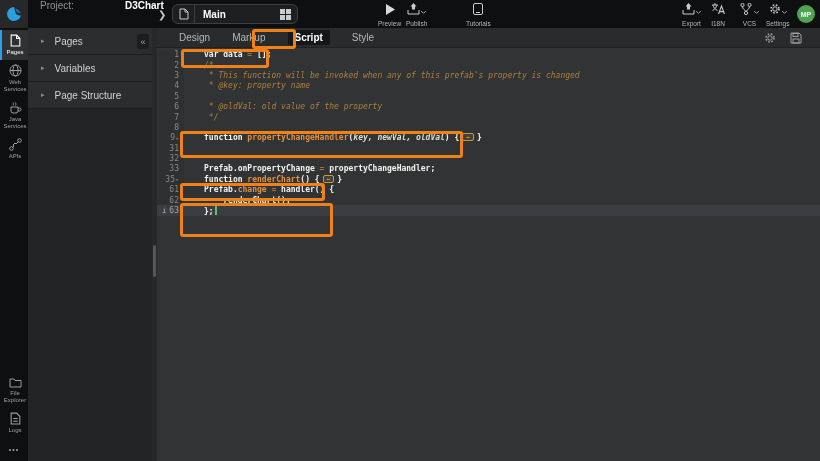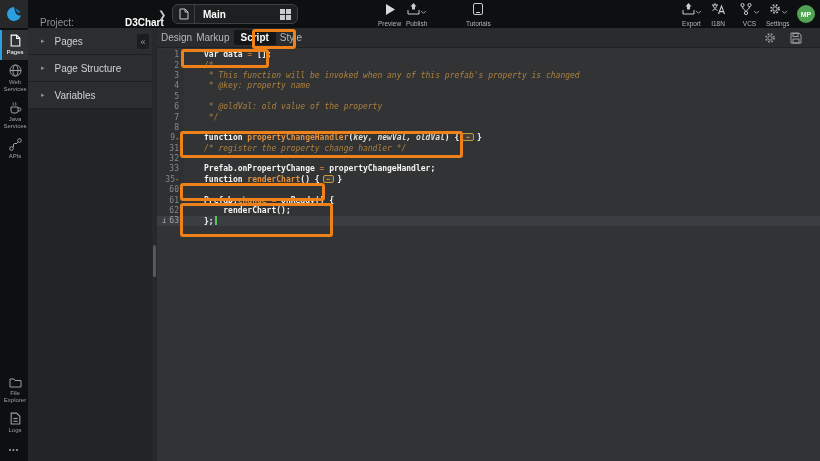--- a/index.html
+++ b/index.html
@@ -2,21 +2,21 @@
 <html><head>
 <meta charset="utf-8">
 <style>
   * { margin:0; padding:0; box-sizing:border-box; }
   body { background:#000; font-family:"Liberation Sans", sans-serif; }
   .app { position:relative; width:820px; height:461px; background:#313335; overflow:hidden; }
 
   
   .topbar { position:absolute; left:0; top:0; width:820px; height:28px; background:#0d0f10; z-index:5; }
   .logo-cell { position:absolute; left:0; top:0; width:28px; height:28px; background:#26282a; display:flex; align-items:center; justify-content:center; }
-  .breadcrumb { position:absolute; left:40px; top:0; height:28px; display:flex; align-items:flex-end; font-size:10px; }
+  .breadcrumb { position:absolute; left:40px; top:0; height:28px; display:flex; align-items:flex-start; font-size:10px; }
   .breadcrumb .plabel { color:#8f9396; margin-right:4px; }
   .breadcrumb .pname { color:#ffffff; font-weight:bold;padding-left:47px; }
   .bc-chevron { position:absolute; left:158px; top:0; height:28px; display:flex; align-items:center; color:#c7cacc; font-size:10px; }
   .main-tab { position:absolute; left:172px; top:4px; width:126px; height:20px; background:#1d1f21; border:1px solid #3d4043; border-radius:6px; display:flex; align-items:center; }
   .main-tab .ficon { width:22px; height:100%; display:flex; align-items:center; justify-content:center; border-right:1px solid #3d4043; }
   .main-tab .mlabel { color:#ffffff; font-size:10px; font-weight:bold; margin-left:8px; flex:1; }
   .main-tab .grid { margin-right:6px; display:flex; }
   .tb-item { position:absolute; top:2px; height:25px; display:flex; flex-direction:column; align-items:center; justify-content:space-between; color:#c6c9cb; }
   .tb-item .ic { height:13px; display:flex; align-items:flex-end; gap:1px; }
   .tb-item .lbl { font-size:6.5px; color:#b4b8ba; white-space:nowrap; }
@@ -37,21 +37,21 @@
   .acc-row { position:relative; height:27px; background:#2b2d2e; border-bottom:1px solid #1d1f20; display:flex; align-items:center; }
   .acc-row .tri { color:#8a8f92; font-size:7px; margin-left:13px; }
   .acc-row .alabel { color:#d0d3d5; font-size:10px; margin-left:10px; }
   .collapse-btn { position:absolute; right:3px; top:6px; width:12px; height:15px; background:#1b1d1e; border-radius:2px; color:#9fa4a7; font-size:9px; display:flex; align-items:center; justify-content:center; }
   .panel-scroll { position:absolute; left:152px; top:28px; width:5px; height:433px; background:#26282a; z-index:3; }
   .panel-scroll .thumb { position:absolute; left:1px; top:217px; width:3px; height:32px; background:#55585b; border-radius:2px; }
 
   
   .editor { position:absolute; left:157px; top:28px; width:663px; height:433px; background:#313335; }
   .edit-tabbar { position:absolute; left:0; top:0; width:663px; height:20px; background:#292b2d; border-bottom:1px solid #1f2122; display:flex; align-items:center; }
-  .etab { color:#b4b8ba; font-size:10px; margin-left:4px; }
+  .etab { color:#b4b8ba; font-size:10px; margin-left:22px; }
   .etab.active { background:#141617; color:#ffffff; font-weight:bold; padding:2px 7px; border-radius:2px; }
   .tabbar-icons { position:absolute; right:18px; top:0; height:20px; display:flex; align-items:center; gap:14px; color:#9da1a4; }
 
   
   .code-area { position:absolute; left:0; top:20px; width:663px; height:413px; background:#313335; }
   .code-lines { position:absolute; left:0; top:1.5px; width:663px; font-family:"DejaVu Sans Mono", monospace; }
   .crow { display:flex; height:10.4px; align-items:center; }
   .crow.active { background:#3a3d42; }
   .lnum { width:27px; min-width:27px; background:#2e3032; color:#868a8d; font-size:8px; display:flex; align-items:center; justify-content:flex-end; padding-right:5px; height:100%; gap:1px; }
   .crow.active .lnum { background:#3a3d42; color:#9fa3a6; }
@@ -246,25 +246,25 @@
   </div>
 
   <div class="panel">
     <div class="acc-row">
       <span class="tri">▸</span>
       <span class="alabel">Pages</span>
       <span class="collapse-btn">«</span>
     </div>
     <div class="acc-row">
       <span class="tri">▸</span>
-      <span class="alabel">Page Structure</span>
+      <span class="alabel">Variables</span>
     </div>
     <div class="acc-row">
       <span class="tri">▸</span>
-      <span class="alabel">Variables</span>
+      <span class="alabel">Page Structure</span>
     </div>
   </div>
   <div class="panel-scroll">
       <span class="thumb"></span>
     </div>
 
   <div class="editor">
     <div class="edit-tabbar">
       <span class="etab">Design</span>
       <span class="etab">Markup</span>
@@ -335,21 +335,20 @@
             <span class="lnum">
               <span>9</span>
               <span class="gfold">▸</span>
             </span>
             <span class="ltxt"><span class="t-pl">function </span><span class="t-fn">propertyChangeHandler</span><span class="t-pl">(</span><span class="t-par">key, newVal, oldVal</span><span class="t-pl">) {</span><span class="foldbox">↔</span><span class="t-pl">}</span></span>
           </div>
           <div class="crow">
             <span class="lnum">
               <span>31</span>
             </span>
-            <span class="ltxt"><span class="t-cmt">/* register the property change handler */</span></span>
           </div>
           <div class="crow">
             <span class="lnum">
               <span>32</span>
             </span>
             <span class="ltxt"></span>
           </div>
           <div class="crow">
             <span class="lnum">
               <span>33</span>
@@ -358,29 +357,23 @@
           </div>
           <div class="crow">
             <span class="lnum">
               <span>35</span>
               <span class="gfold">▸</span>
             </span>
             <span class="ltxt"><span class="t-pl">function </span><span class="t-fn">renderChart</span><span class="t-pl">() {</span><span class="foldbox">↔</span><span class="t-pl">}</span></span>
           </div>
           <div class="crow">
             <span class="lnum">
-              <span>60</span>
-            </span>
-            <span class="ltxt"></span>
-          </div>
-          <div class="crow">
-            <span class="lnum">
               <span>61</span>
             </span>
-            <span class="ltxt"><span class="t-pl">Prefab.</span><span class="t-fn">change</span><span class="t-pl"> </span><span class="t-op">=</span><span class="t-pl"> onReady() {</span></span>
+            <span class="ltxt"><span class="t-pl">Prefab.</span><span class="t-fn">change</span><span class="t-pl"> </span><span class="t-op">=</span><span class="t-pl"> handler() {</span></span>
           </div>
           <div class="crow">
             <span class="lnum">
               <span>62</span>
             </span>
             <span class="ltxt"><span class="t-pl">    renderChart();</span></span>
           </div>
           <div class="crow active">
             <span class="lnum">
               <span class="info">i</span>

